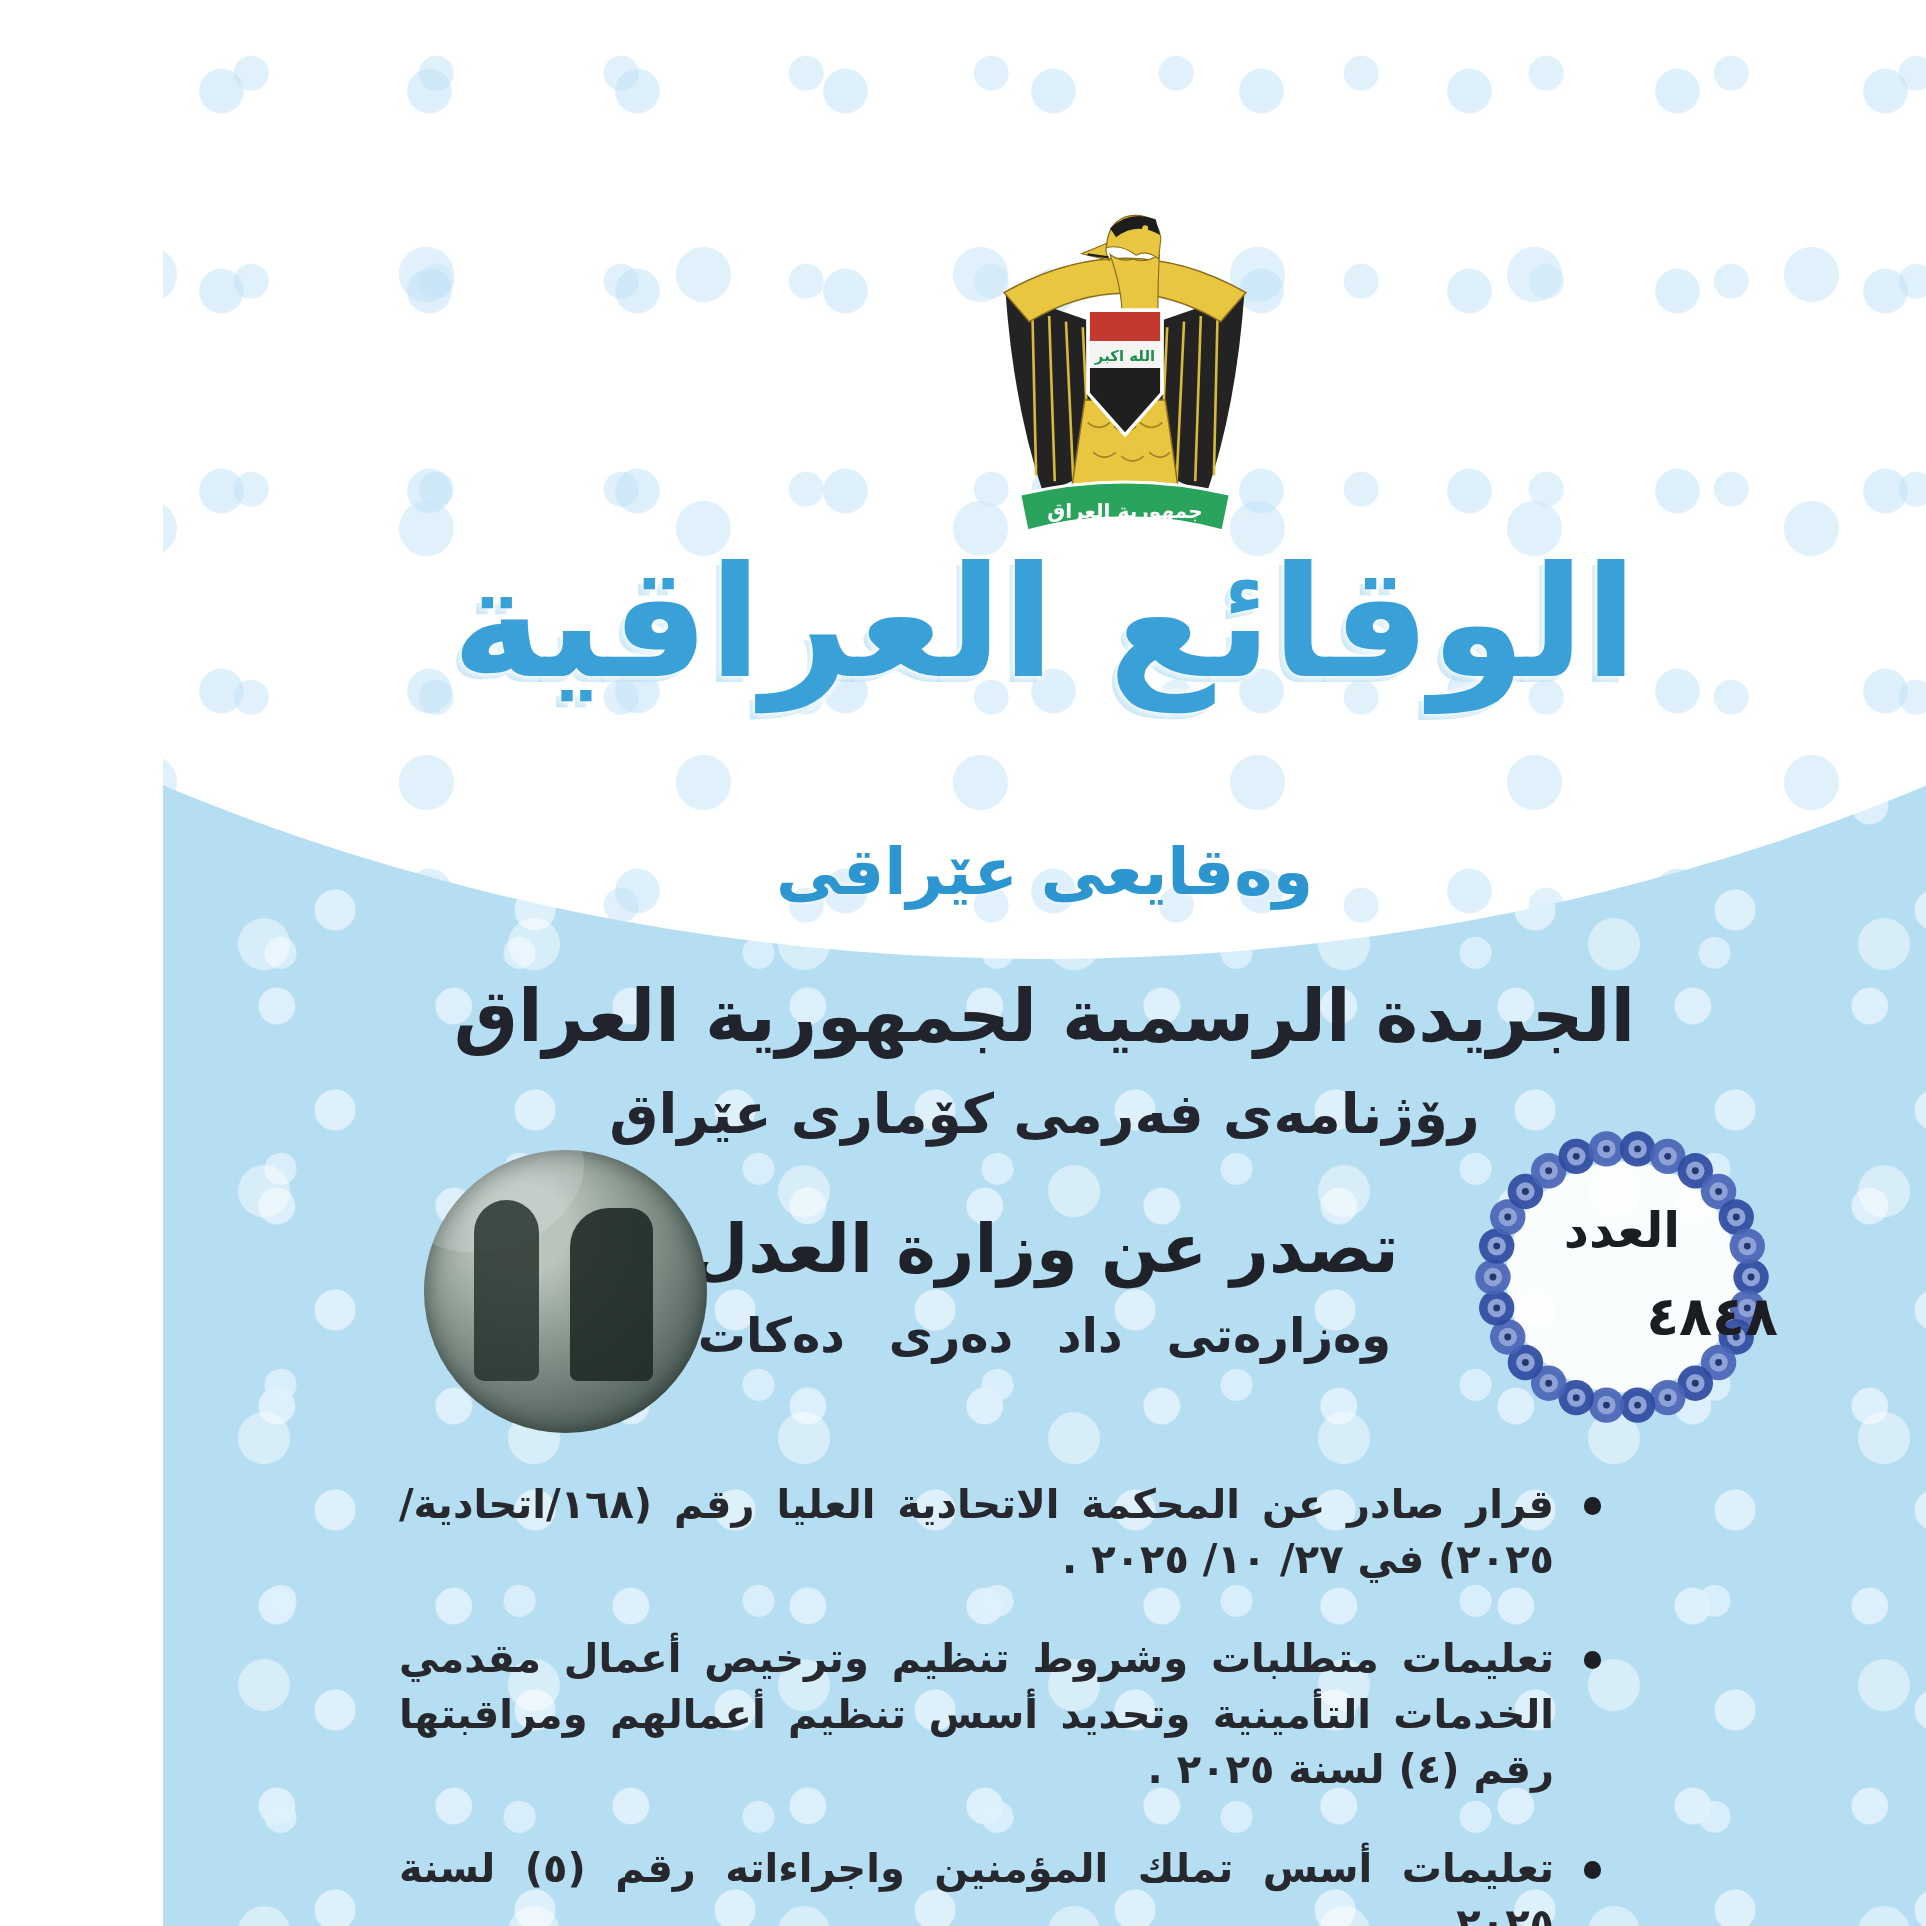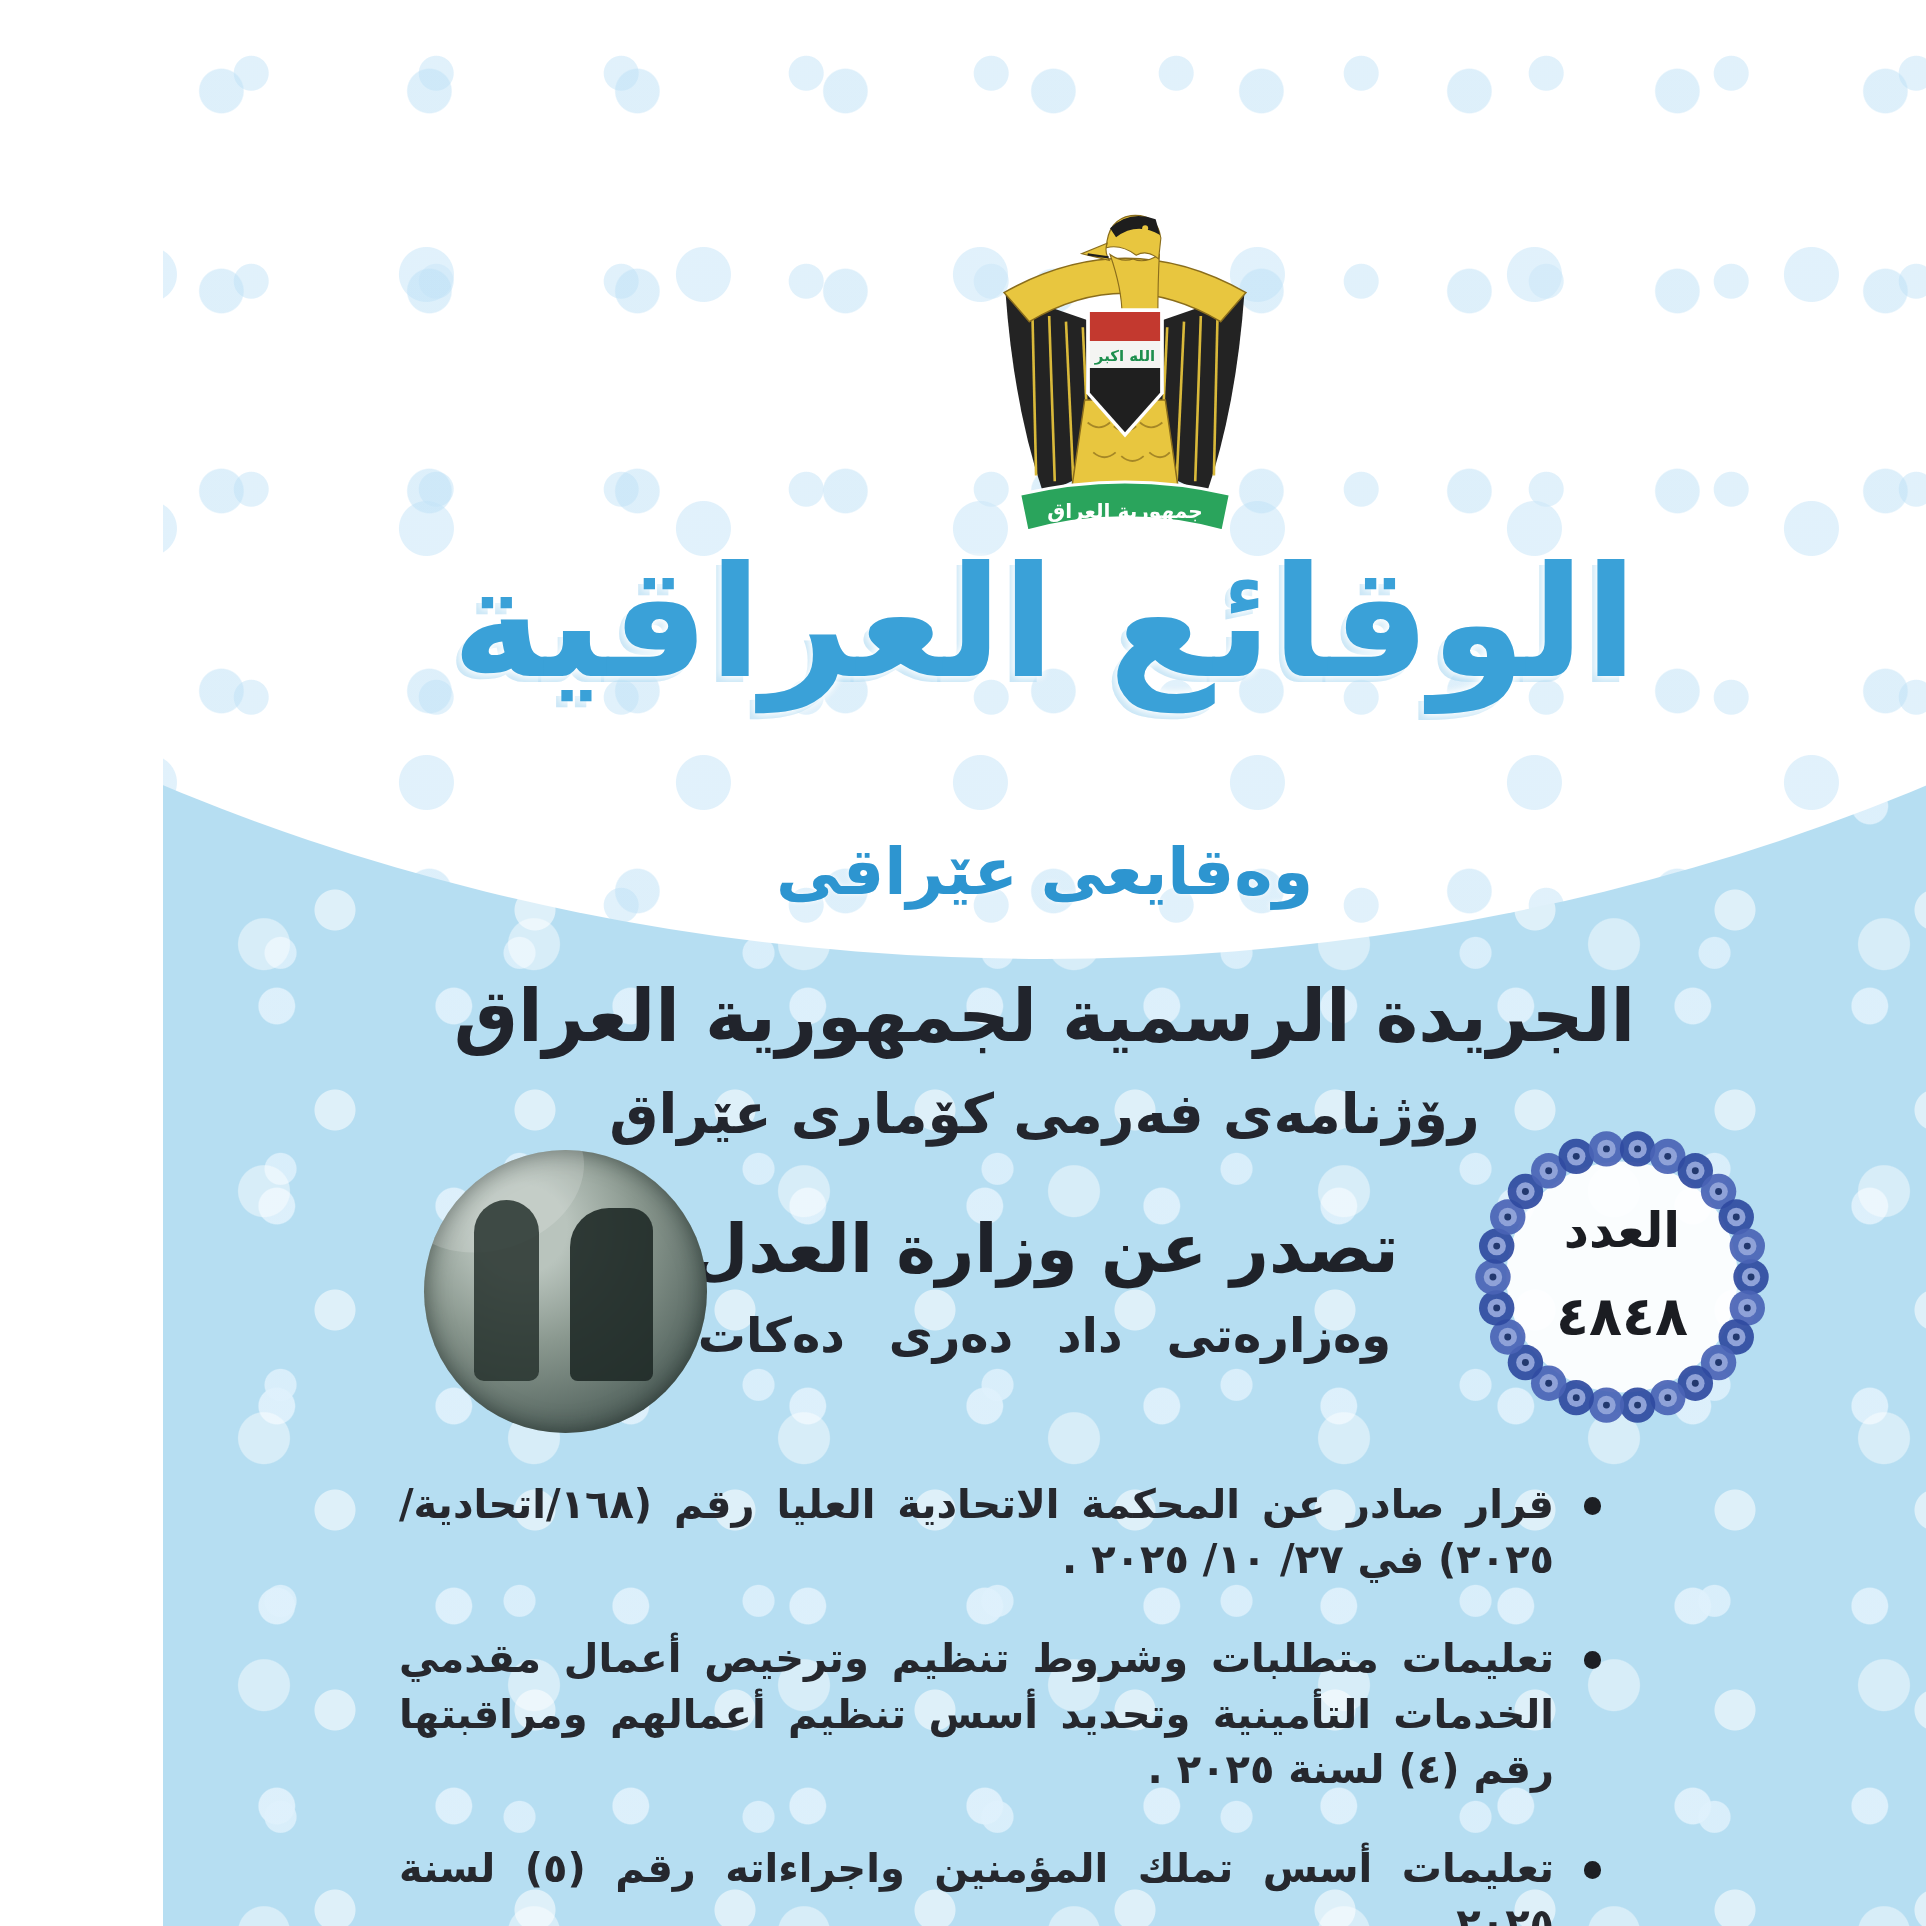--- a/index.html
+++ b/index.html
@@ -83,21 +83,21 @@
     transform:rotate(-18deg);border-radius:50%;
   }
 
   
   .stamp{position:absolute;left:1391px;top:1071px;width:312px;height:312px;}
   .stamp-label{
     position:absolute;left:0;right:0;top:81px;text-align:center;
     font-size:49px;font-weight:bold;color:#1b1d22;
   }
   .stamp-number{
-    position:absolute;left:0;right:0;top:164px;text-align:center;
+    position:absolute;left:0;right:0;top:164px;text-align:right;
     font-size:54px;font-weight:bold;color:#1b1d22;letter-spacing:11.6px;
   }
 
   
   .toc{
     position:absolute;left:324px;top:1427px;width:1213px;
     list-style:none;margin:0;padding:0;
   }
   .toc li{
     position:relative;padding-right:58px;margin-bottom:44px;

